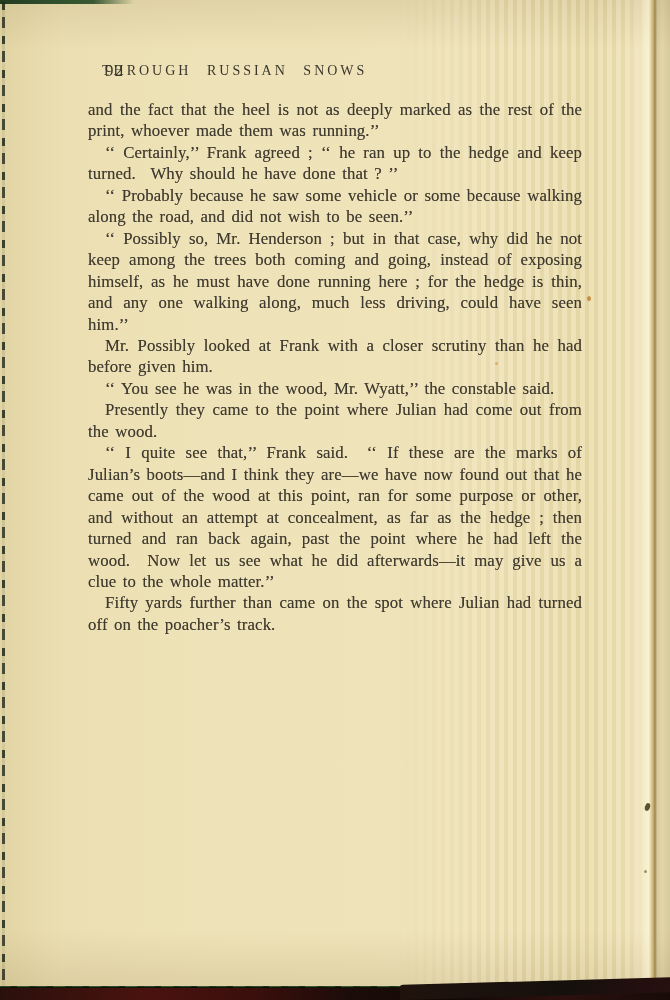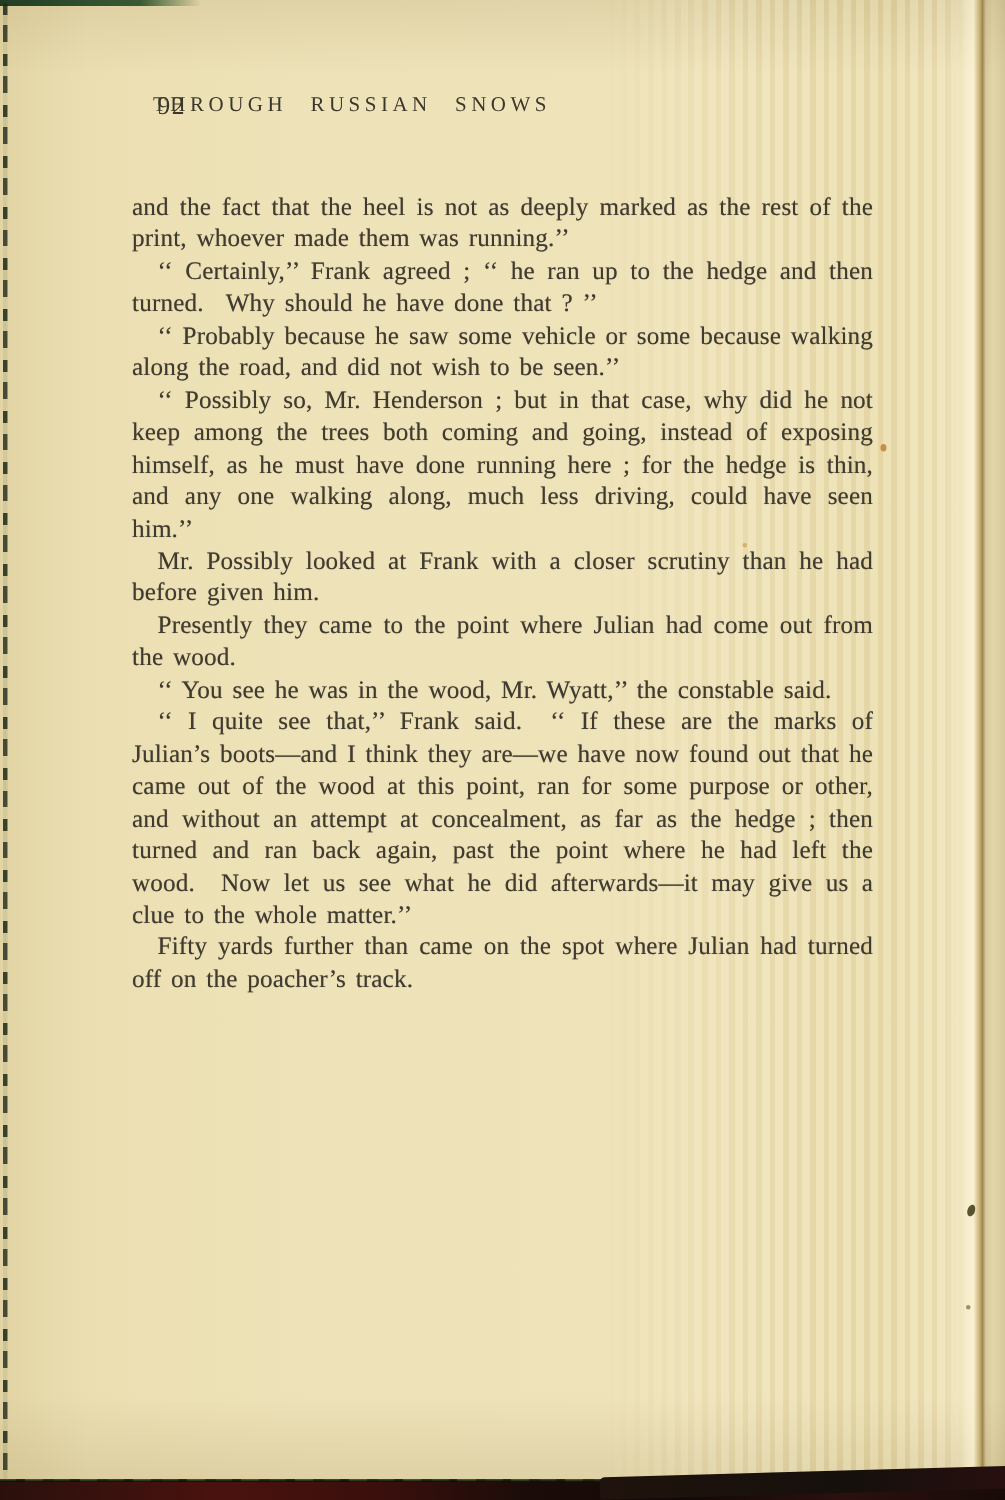--- a/index.html
+++ b/index.html
@@ -144,21 +144,20 @@
     word-spacing: 0.13em;
     letter-spacing: 0.1px;
     text-shadow: 0 0 0.5px rgba(62,55,42,0.55);
   }
   .text-block p {
     margin: 0;
     text-indent: 17px;
   }
   .text-block p.continuation {
     text-indent: 0;
-    margin-top: 28px;
   }
   
   .speck { position: absolute; border-radius: 50%; }
   .speck-a { left: 645px; top: 803px; width: 5px; height: 8px; background: #59532f; transform: rotate(18deg); }
   .speck-b { left: 587px; top: 296px; width: 4px; height: 5px; background: #c08136; opacity: 0.85; }
   .speck-c { left: 495px; top: 362px; width: 3px; height: 3px; background: #cf9d4f; opacity: 0.7; }
   .speck-d { left: 644px; top: 870px; width: 3px; height: 3px; background: #8a7b48; opacity: 0.8; }
 </style>
 </head>
 <body>
@@ -174,26 +173,26 @@
   <div class="bottom-cover"></div>
   <div class="bottom-cover-wedge"></div>
 
   <div class="running-head">
     <span class="page-num">92</span>
     <span class="running-title">THROUGH RUSSIAN SNOWS</span>
   </div>
 
   <div class="text-block">
     <p class="continuation">and the fact that the heel is not as deeply marked as the rest of the print, whoever made them was running.’’</p>
-    <p>‘‘ Certainly,’’ Frank agreed ; ‘‘ he ran up to the hedge and then turned.  Why should he have done that ? ’’</p>
+    <p>‘‘ Certainly,’’ Frank agreed ; ‘‘ he ran up to the hedge and keep turned.  Why should he have done that ? ’’</p>
     <p>‘‘ Probably because he saw some vehicle or some because walking along the road, and did not wish to be seen.’’</p>
     <p>‘‘ Possibly so, Mr. Henderson ; but in that case, why did he not keep among the trees both coming and going, instead of exposing himself, as he must have done running here ; for the hedge is thin, and any one walking along, much less driving, could have seen him.’’</p>
     <p>Mr. Possibly looked at Frank with a closer scrutiny than he had before given him.</p>
+    <p>‘‘ You see he was in the wood, Mr. Wyatt,’’ the constable said.</p>
     <p>Presently they came to the point where Julian had come out from the wood.</p>
-    <p>‘‘ You see he was in the wood, Mr. Wyatt,’’ the constable said.</p>
     <p>‘‘ I quite see that,’’ Frank said.  ‘‘ If these are the marks of Julian’s boots—and I think they are—we have now found out that he came out of the wood at this point, ran for some purpose or other, and without an attempt at concealment, as far as the hedge ; then turned and ran back again, past the point where he had left the wood.  Now let us see what he did afterwards—it may give us a clue to the whole matter.’’</p>
     <p>Fifty yards further than came on the spot where Julian had turned off on the poacher’s track.</p>
   </div>
 
   <div class="speck speck-a"></div>
   <div class="speck speck-b"></div>
   <div class="speck speck-c"></div>
   <div class="speck speck-d"></div>
 
 </div>

